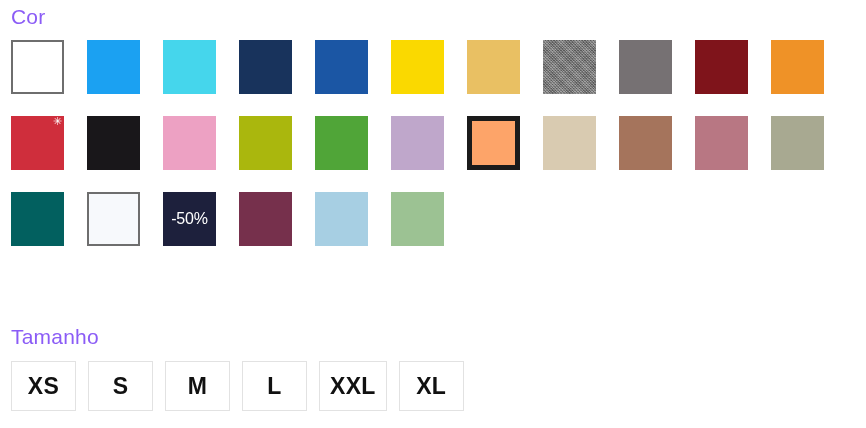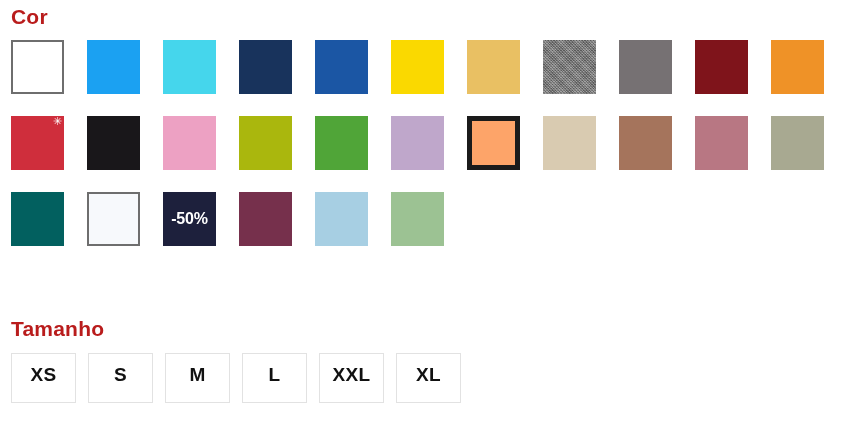--- a/index.html
+++ b/index.html
@@ -12,23 +12,23 @@
     height: 428px;
     background: #ffffff;
     font-family: "Liberation Sans", sans-serif;
     color: #1a1a1a;
     overflow: hidden;
     position: relative;
   }
 
   .section-title {
     font-size: 21px;
-    font-weight: 700;
+    font-weight: 400;
     letter-spacing: 0.2px;
-    color: #b91c1c;
+    color: #8b5cf6;
     line-height: 1;
   }
 
   
   #color-section {
     position: absolute;
     left: 11px;
     top: 6px;
     width: 844px;
   }
@@ -84,55 +84,55 @@
   }
 
   .swatch-badge {
     position: absolute;
     left: 0;
     right: 0;
     top: 50%;
     transform: translateY(-50%);
     text-align: center;
     font-size: 16px;
-    font-weight: bold;
+    font-weight: normal;
     letter-spacing: -0.2px;
     color: #ffffff;
     pointer-events: none;
     font-family: "Liberation Sans", sans-serif;
   }
 
   
   #size-section {
     position: absolute;
     left: 11px;
     top: 318px;
     width: 844px;
   }
   #size-section .section-title {
-    margin: 0 0 14px 0;
+    margin: 8px 0 14px 0;
   }
 
   .size-row {
     display: flex;
     column-gap: 12px;
   }
   .size-button {
     min-width: 65px;
     height: 50px;
     box-sizing: border-box;
     border: 1px solid #e2e2e2;
     background: #ffffff;
     color: #111111;
     font-family: "Liberation Sans", sans-serif;
-    font-size: 19px;
+    font-size: 23px;
     font-weight: bold;
     letter-spacing: 0.3px;
     display: flex;
-    align-items: flex-end;
+    align-items: center;
     justify-content: center;
     padding: 16px 10px;
     cursor: pointer;
     flex: 0 0 auto;
   }
 </style>
 </head>
 <body>
 
 <section id="color-section">

